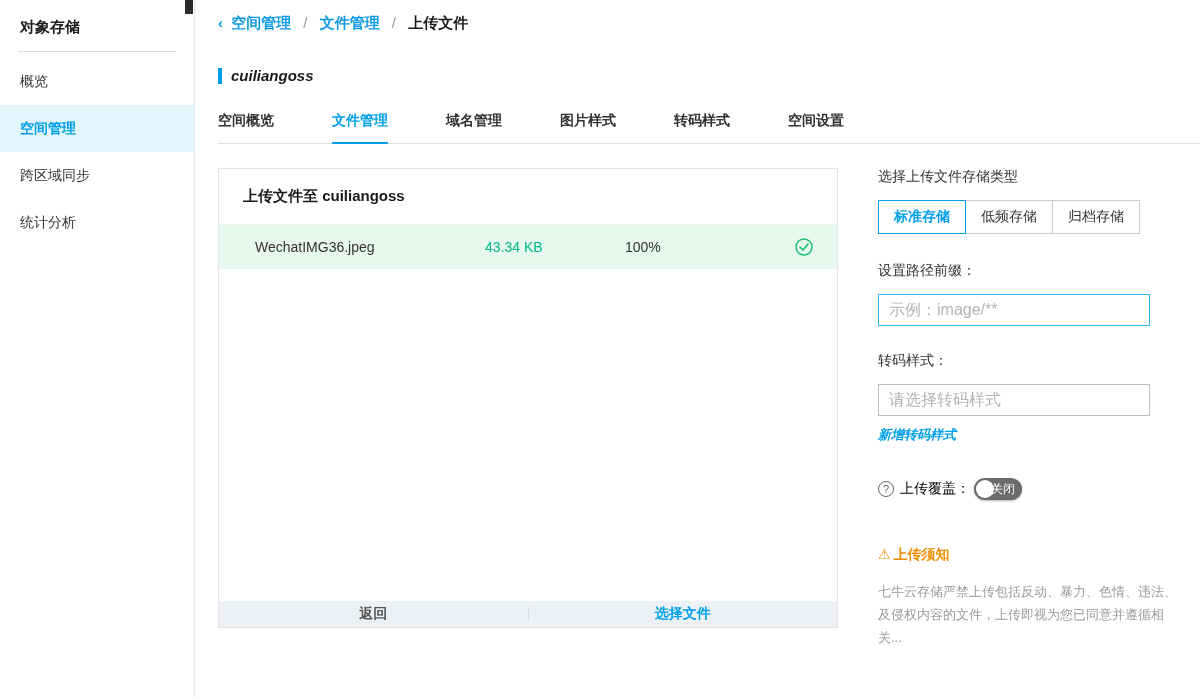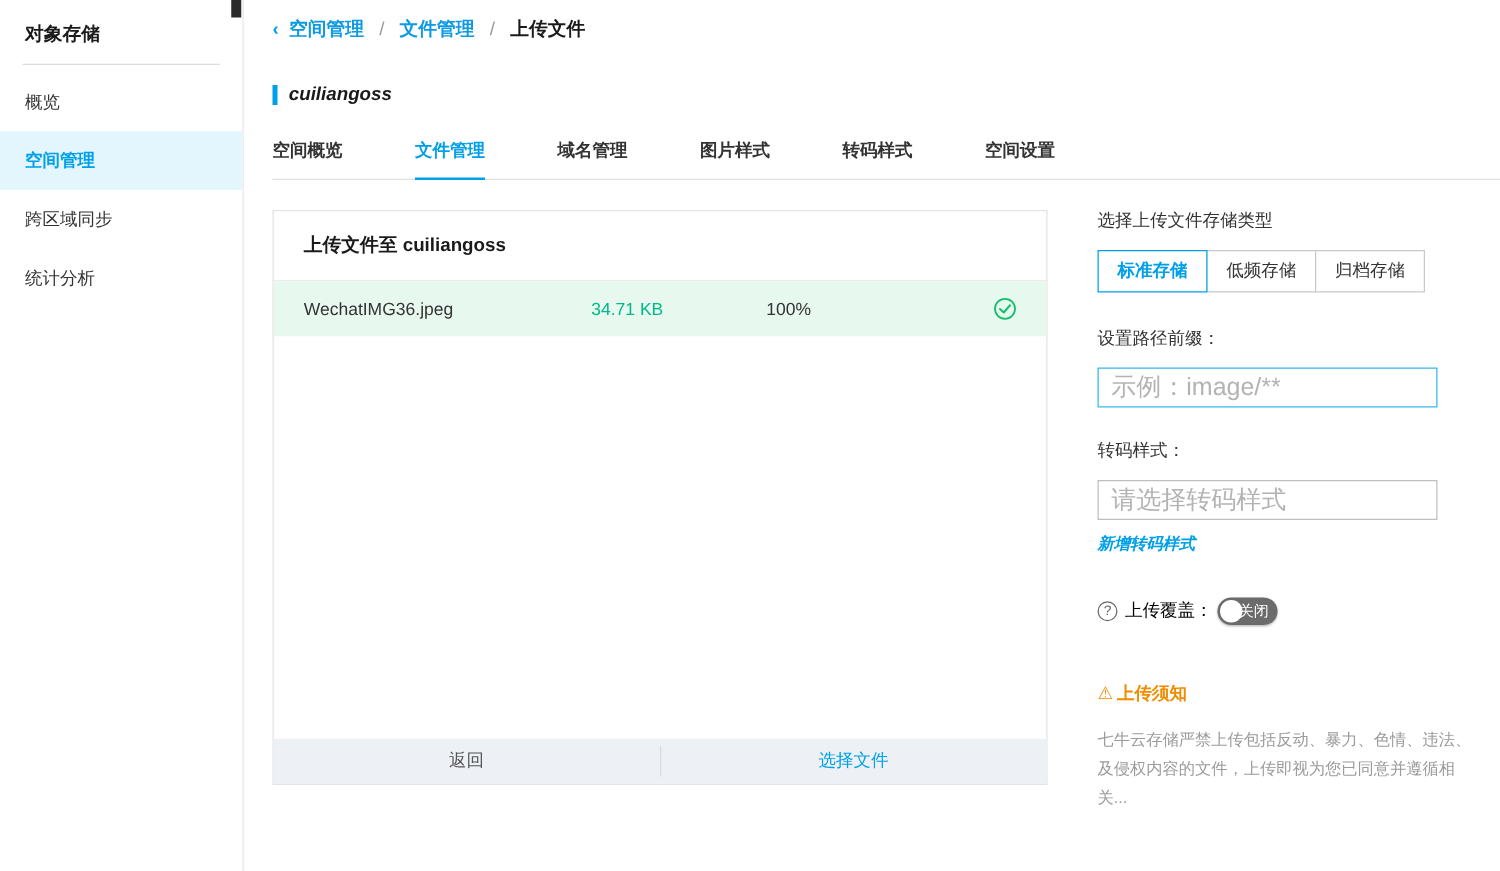--- a/index.html
+++ b/index.html
@@ -41,41 +41,41 @@
   .tab.active:after { content:""; position:absolute; left:0; right:0; bottom:-1px; height:2px; background:#00a0e9; }
 
   .content { display:flex; margin:24px 0 0 22px; }
 
   
   .card { width:620px; height:460px; border:1px solid #e4e4e4; background:#fff;
     display:flex; flex-direction:column; }
   .card-header { padding:18px 24px; font-size:15px; font-weight:bold; color:#1a1a1a;
     border-bottom:1px solid #ededed; }
   .file-row { height:44px; background:#e7f8ee; display:flex; align-items:center; padding:0 24px; }
-  .file-name { width:230px; color:#333; }
+  .file-name { width:230px; color:#333;margin-left:12px; }
   .file-size { width:140px; color:#00b88a; }
   .file-progress { width:150px; color:#333; }
   .file-check { margin-left:auto; width:18px; height:18px; }
   .card-body { flex:1; }
-  .card-footer { height:36px; background:#edf1f5; display:flex; align-items:stretch; }
+  .card-footer { height:26px; background:#edf1f5; display:flex; align-items:stretch;font-weight:bold; }
   .footer-btn { flex:1; display:flex; align-items:center; justify-content:center;
     font-size:14px; cursor:pointer; color:#555; }
   .footer-btn.primary { color:#00a0e9; }
   .footer-divider { width:1px; background:#d6dbe1; margin:6px 0; }
 
   
   .rpanel { margin-left:40px; width:320px; }
   .r-label { color:#333; margin-bottom:14px; }
   .seg-group { display:flex; margin-bottom:28px; }
   .seg-btn { padding:7px 15px; border:1px solid #c9c9c9; background:#fff; font-size:14px;
     color:#333; cursor:pointer; margin-left:-1px; }
   .seg-btn:first-child { margin-left:0; }
   .seg-btn.active { border-color:#00a0e9; color:#00a0e9; font-weight:bold; position:relative; z-index:1; }
   .r-field { margin-bottom:26px; }
-  .r-input { width:272px; height:32px; border:1px solid #bfbfbf; padding:0 10px; font-size:20px;
+  .r-input { width:272px; height:32px; border:1px solid #bfbfbf; padding:0 10px; font-size:16px;
     color:#333; outline:none; background:#fff; font-family:inherit; }
   .r-input.focus { border-color:#35b6ec; }
   .r-input::placeholder { color:#b3b3b3; }
   .r-link { color:#00a0e9; font-size:13px; margin-top:10px; display:inline-block;
     cursor:pointer; text-decoration:none; font-weight:bold;font-style:italic; }
   .overwrite-row { display:flex; align-items:center; margin-top:34px; }
   .q-icon { width:16px; height:16px; border:1px solid #666; border-radius:50%;
     font-size:11px; line-height:14px; text-align:center; color:#666; margin-right:6px; }
   .overwrite-lbl { color:#000000; margin-right:4px; }
   .toggle { width:48px; height:22px; background:#6b6b6b; border-radius:11px; position:relative;
@@ -127,21 +127,21 @@
     <div class="tab">空间设置</div>
   </div>
 
   <div class="content">
 
     <div class="card">
       <div class="card-header">上传文件至 cuiliangoss</div>
 
       <div class="file-row">
         <div class="file-name">WechatIMG36.jpeg</div>
-        <div class="file-size">34.71 KB</div>
+        <div class="file-size">43.34 KB</div>
         <div class="file-progress">100%</div>
         <div class="file-check">
           <svg width="18" height="18" viewBox="0 0 18 18">
             <circle cx="9" cy="9" r="8" fill="none" stroke="#16bd6c" stroke-width="1.4"></circle>
             <path d="M5 9.2 L8 12 L13 6.2" fill="none" stroke="#16bd6c" stroke-width="1.6" stroke-linecap="round" stroke-linejoin="round"></path>
           </svg>
         </div>
       </div>
 
       <div class="card-body"></div>

